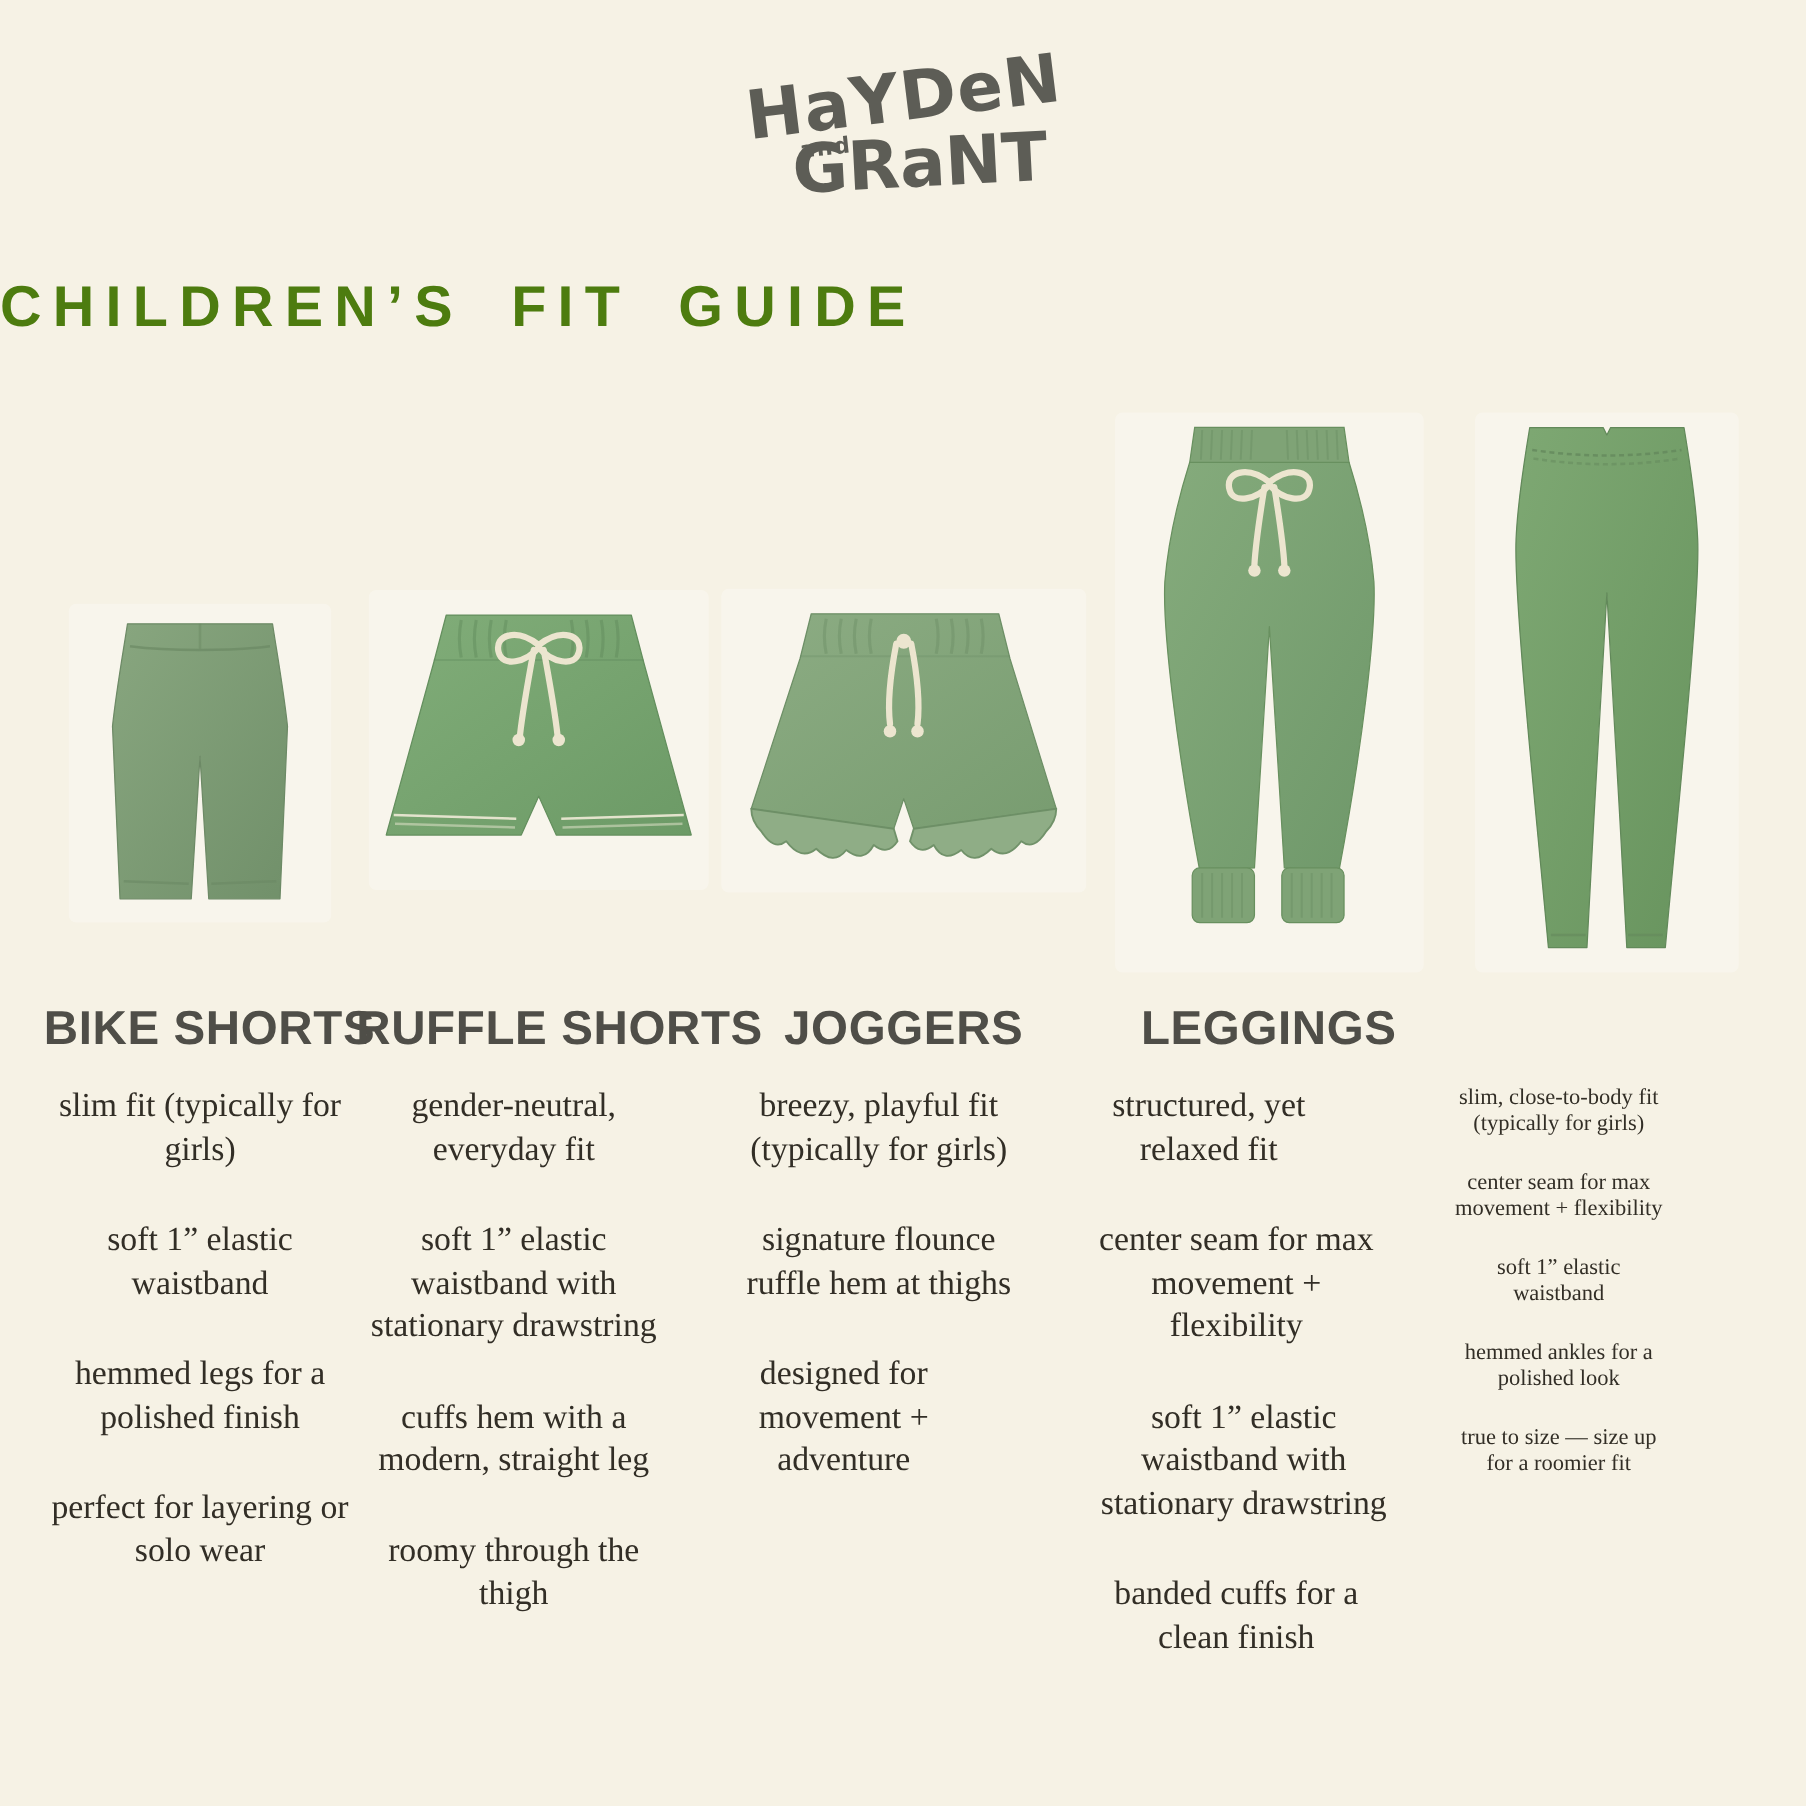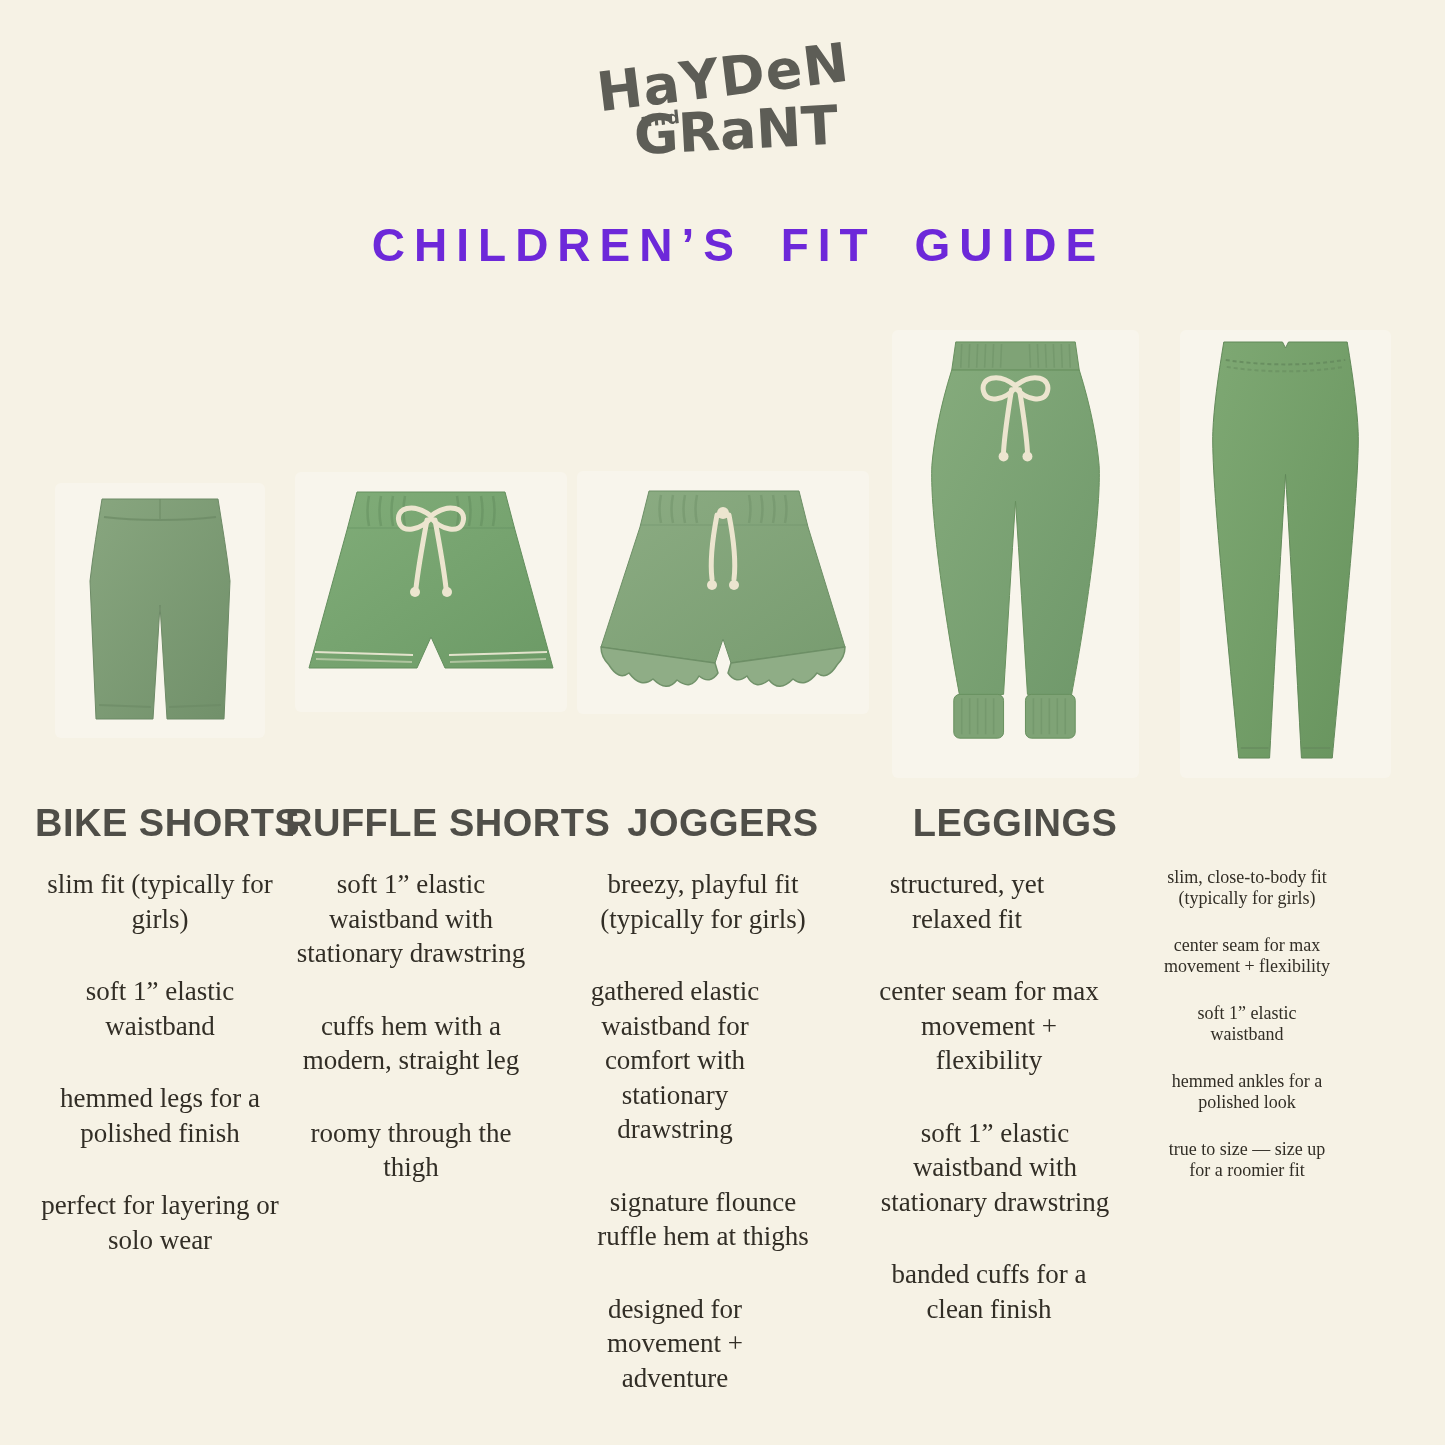--- a/index.html
+++ b/index.html
@@ -22,29 +22,27 @@
     text-align:center;
     user-select:none;
   }
   .logo-line1 { display:block; font-size:54px; transform:rotate(-7deg); letter-spacing:1px; }
   .logo-and   { position:absolute; left:52px; top:62px; font-size:18px; letter-spacing:1px; transform:rotate(-6deg); }
   .logo-line3 { display:block; font-size:54px; transform:rotate(-3deg); margin-top:-10px; margin-left:26px; }
 
   
   .title {
     margin-top:30px;
-    text-align:center;
     font-family:"Liberation Sans","DejaVu Sans",sans-serif;
     font-weight:bold;
     font-size:46px;
     letter-spacing:9px;
     word-spacing:16px;
-    color:#6d28d9;
+    color:#4d7c0f;
     white-space:nowrap;
-    margin-left:32px;
   }
 
   
   .grid {
     display:grid;
     grid-template-columns:250px 292px 292px 292px 249px;
     width:1375px;
     margin:0 auto;
   }
 
@@ -211,28 +209,28 @@
   <div class="grid features">
 
     <div class="fcol">
       <p>slim fit (typically for girls)</p>
       <p>soft 1” elastic waistband</p>
       <p>hemmed legs for a polished finish</p>
       <p>perfect for layering or solo wear</p>
     </div>
 
     <div class="fcol">
+      <p>gender-neutral, everyday fit</p>
       <p>soft 1” elastic waistband with stationary drawstring</p>
       <p>cuffs hem with a modern, straight leg</p>
       <p>roomy through the thigh</p>
     </div>
 
     <div class="fcol">
       <p>breezy, playful fit (typically for girls)</p>
-      <p class="w-narrow">gathered elastic waistband for comfort with stationary drawstring</p>
       <p>signature flounce ruffle hem at thighs</p>
       <p class="w-narrow">designed for movement + adventure</p>
     </div>
 
     <div class="fcol">
       <p class="w-narrow">structured, yet relaxed fit</p>
       <p class="w-mid">center seam for max movement + flexibility</p>
       <p>soft 1” elastic waistband with stationary drawstring</p>
       <p class="w-mid">banded cuffs for a clean finish</p>
     </div>

